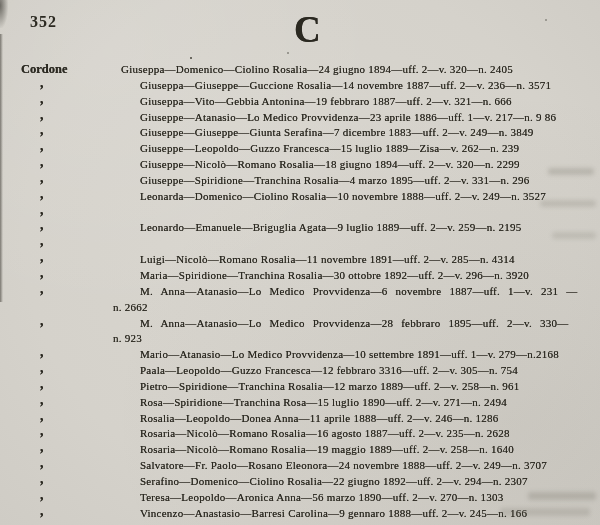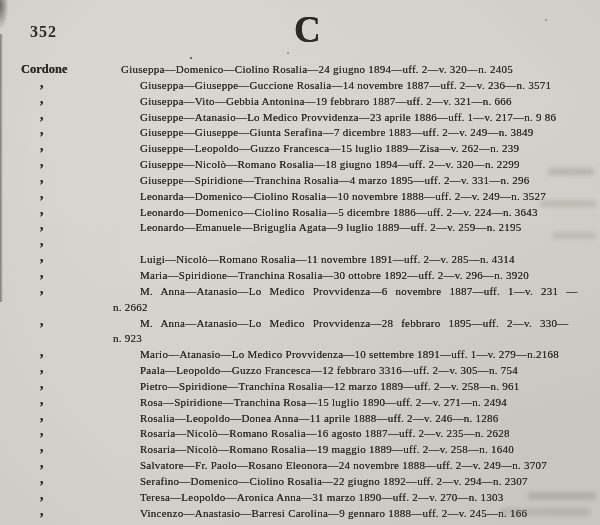--- a/index.html
+++ b/index.html
@@ -8,21 +8,21 @@
     width:600px;height:525px;
     overflow:hidden;
     background:
       radial-gradient(ellipse at 18% 10%, rgba(255,255,255,0.10), rgba(255,255,255,0) 40%),
       radial-gradient(ellipse at 85% 80%, rgba(110,106,96,0.10), rgba(110,106,96,0) 55%),
       radial-gradient(ellipse at 50% 45%, #d9d6cf 0%, #d5d2cb 65%, #cfccc5 100%);
     font-family:"Liberation Serif","DejaVu Serif",serif;
     color:#2b2921;
   }
   .pagenum{
-    position:absolute;left:30px;top:23px;
+    position:absolute;left:30px;top:13px;
     font-size:16px;font-weight:700;letter-spacing:1px;
   }
   .letter{
     position:absolute;left:294px;top:8px;
     font-size:37px;font-weight:700;
     text-shadow:0 0 0.6px rgba(35,33,27,0.9);
   }
   .list{position:absolute;left:0;top:62px;width:100%;}
   .row{display:flex;height:15.85px;line-height:15.85px;white-space:nowrap;}
   .label-col{
@@ -104,21 +104,20 @@
       <div class="row">
       <div class="label-col ditto"><span class="mark">,</span></div>
       <div class="text-col">Giuseppe—Spiridione—Tranchina Rosalia—4 marzo 1895—uff. 2—v. 331—n. 296</div>
     </div>
       <div class="row">
       <div class="label-col ditto"><span class="mark">,</span></div>
       <div class="text-col">Leonarda—Domenico—Ciolino Rosalia—10 novembre 1888—uff. 2—v. 249—n. 3527</div>
     </div>
       <div class="row">
       <div class="label-col ditto"><span class="mark">,</span></div>
-      <div class="text-col">Leonardo—Domenico—Ciolino Rosalia—5 dicembre 1886—uff. 2—v. 224—n. 3643</div>
     </div>
       <div class="row">
       <div class="label-col ditto"><span class="mark">,</span></div>
       <div class="text-col">Leonardo—Emanuele—Briguglia Agata—9 luglio 1889—uff. 2—v. 259—n. 2195</div>
     </div>
       <div class="row">
       <div class="label-col ditto"><span class="mark">,</span></div>
     </div>
       <div class="row">
       <div class="label-col ditto"><span class="mark">,</span></div>
@@ -175,21 +174,21 @@
       <div class="row">
       <div class="label-col ditto"><span class="mark">,</span></div>
       <div class="text-col">Salvatore—Fr. Paolo—Rosano Eleonora—24 novembre 1888—uff. 2—v. 249—n. 3707</div>
     </div>
       <div class="row">
       <div class="label-col ditto"><span class="mark">,</span></div>
       <div class="text-col">Serafino—Domenico—Ciolino Rosalia—22 giugno 1892—uff. 2—v. 294—n. 2307</div>
     </div>
       <div class="row">
       <div class="label-col ditto"><span class="mark">,</span></div>
-      <div class="text-col">Teresa—Leopoldo—Aronica Anna—31 marzo 1890—uff. 2—v. 270—n. 1303</div>
+      <div class="text-col">Teresa—Leopoldo—Aronica Anna—56 marzo 1890—uff. 2—v. 270—n. 1303</div>
     </div>
       <div class="row">
       <div class="label-col ditto"><span class="mark">,</span></div>
       <div class="text-col">Vincenzo—Anastasio—Barresi Carolina—9 gennaro 1888—uff. 2—v. 245—n. 166</div>
     </div>
     </div>
 
   <div class="edge-shadow-left"></div>
   <div class="corner-smudge"></div>
   <div class="speck s1"></div>

